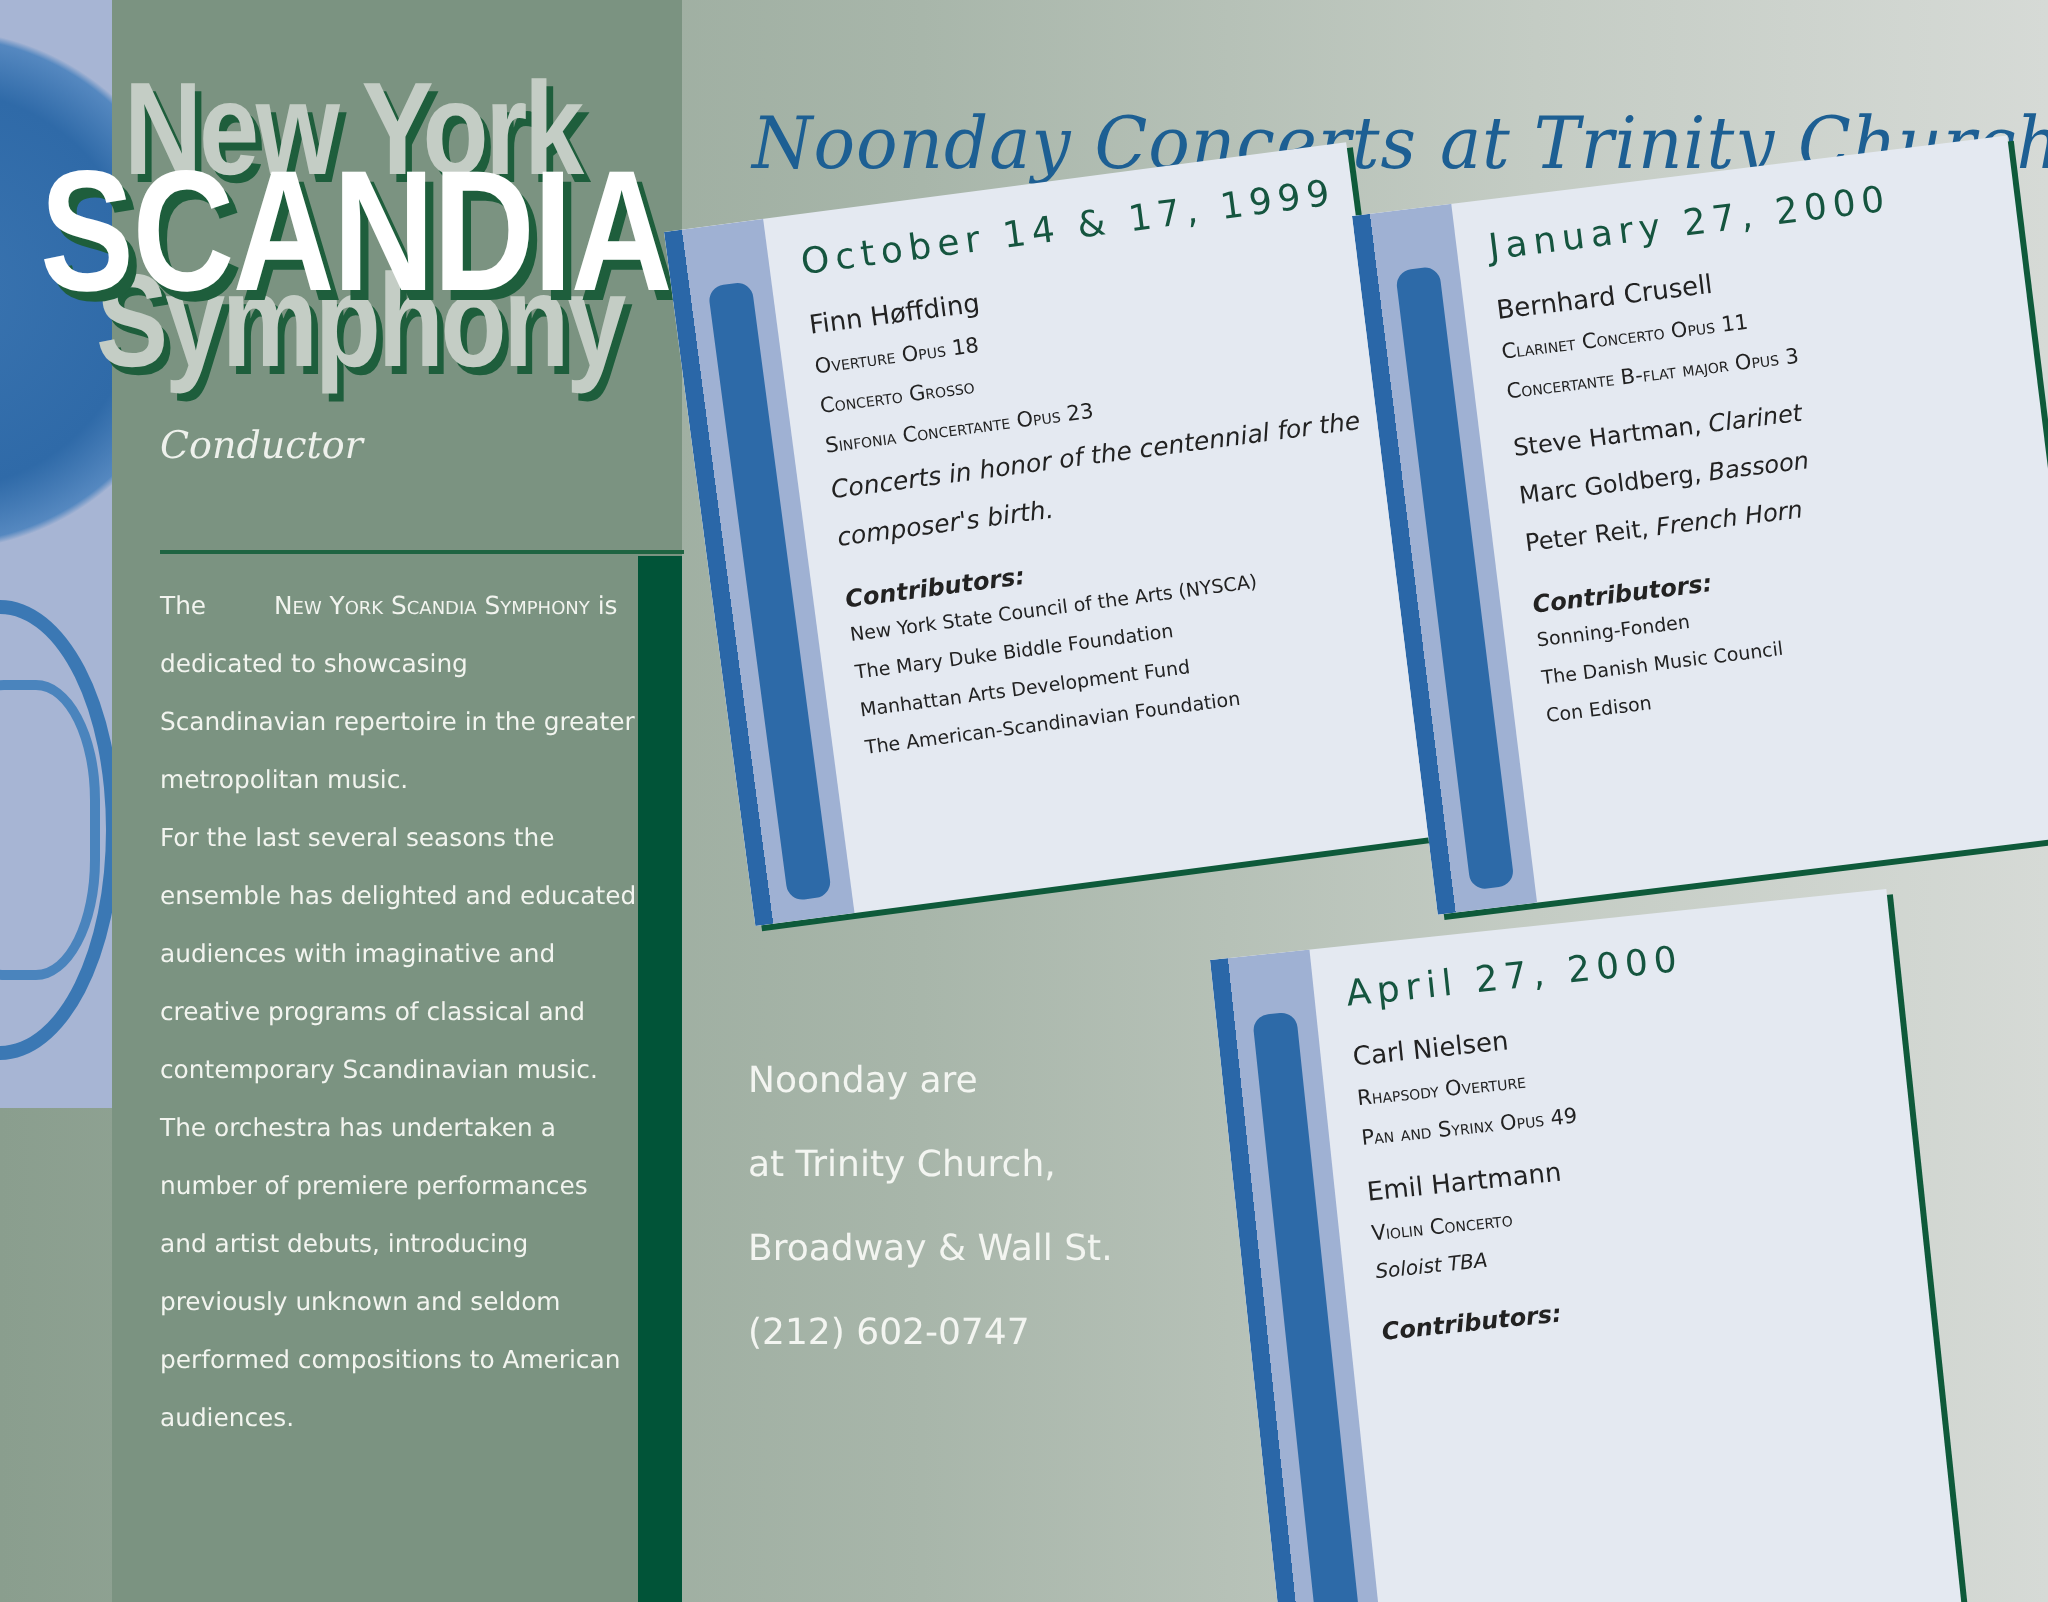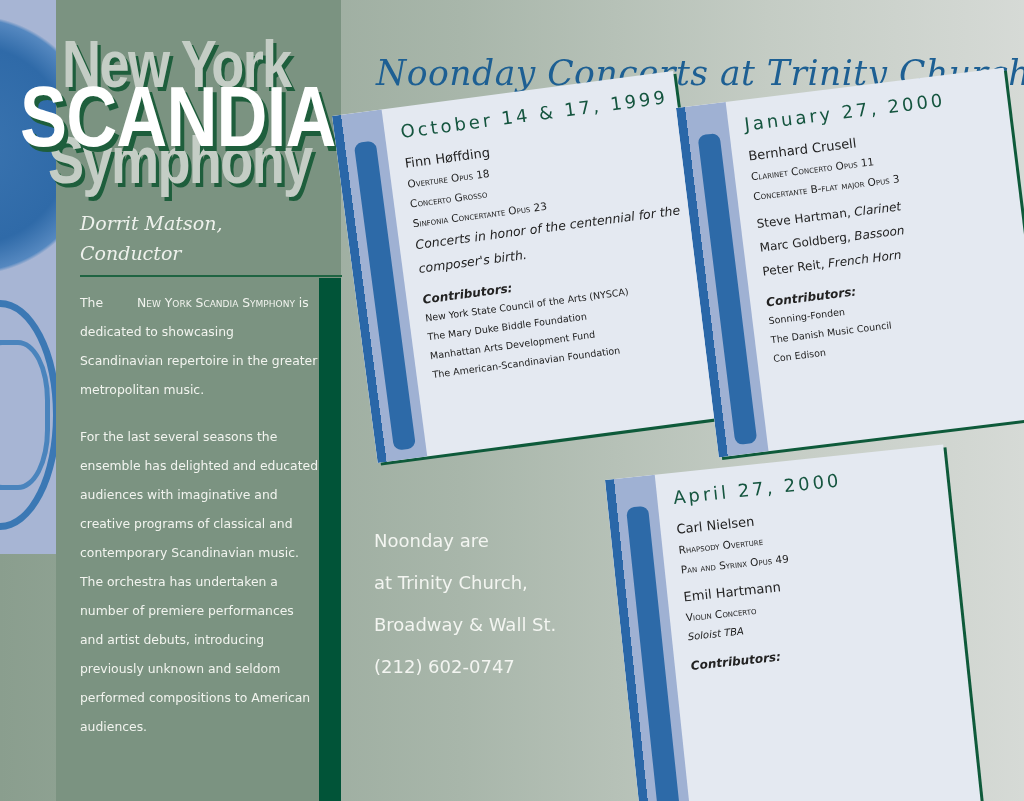--- a/index.html
+++ b/index.html
@@ -58,21 +58,21 @@
     font-family: "DejaVu Serif", serif; font-style: italic;
     font-size: 19px; line-height: 30px; color: #eef1ec;
   }
   .cond-rule {
     position: absolute; left: 80px; top: 275px; width: 262px; height: 2px; background: #1f6442;
   }
   .intro {
     position: absolute; left: 80px; top: 288px; width: 240px;
     font-family: "DejaVu Sans", sans-serif; font-size: 12.4px; line-height: 29px; color: #f2f4ef;
   }
-  .intro p + p { margin-top: 18px; }
+  .intro p + p { }
   .sc { font-variant: small-caps; margin-left: 30px; }
 
   
   .headline {
     position: absolute; left: 376px; top: 52px; width: 640px;
     font-family: "DejaVu Serif", serif; font-style: italic;
     font-size: 36px; color: #1d5f93; letter-spacing: 0.5px; white-space: nowrap;
     transform: scaleX(0.96); transform-origin: left top;
   }
 
@@ -126,21 +126,20 @@
 <div class="left-panel"></div>
 <div class="dark-bar"></div>
 
 <div class="title-block">
   <div class="t-newyork">New York</div>
   <div class="t-symphony">Symphony</div>
   <div class="t-scandia">SCANDIA</div>
 </div>
 
 <div class="conductor">
-  <div>Dorrit Matson,</div>
   <div>Conductor</div>
 </div>
 <div class="cond-rule"></div>
 
 <div class="intro">
   <p><span>The </span><span class="sc">New York Scandia Symphony</span><span> is dedicated to showcasing Scandinavian repertoire in the greater metropolitan music.</span></p>
   <p>For the last several seasons the ensemble has delighted and educated audiences with imaginative and creative programs of classical and contemporary Scandinavian music. The orchestra has undertaken a number of premiere performances and artist debuts, introducing previously unknown and seldom performed compositions to American audiences.</p>
 </div>
 
 <div class="headline">Noonday Concerts at Trinity Church</div>

